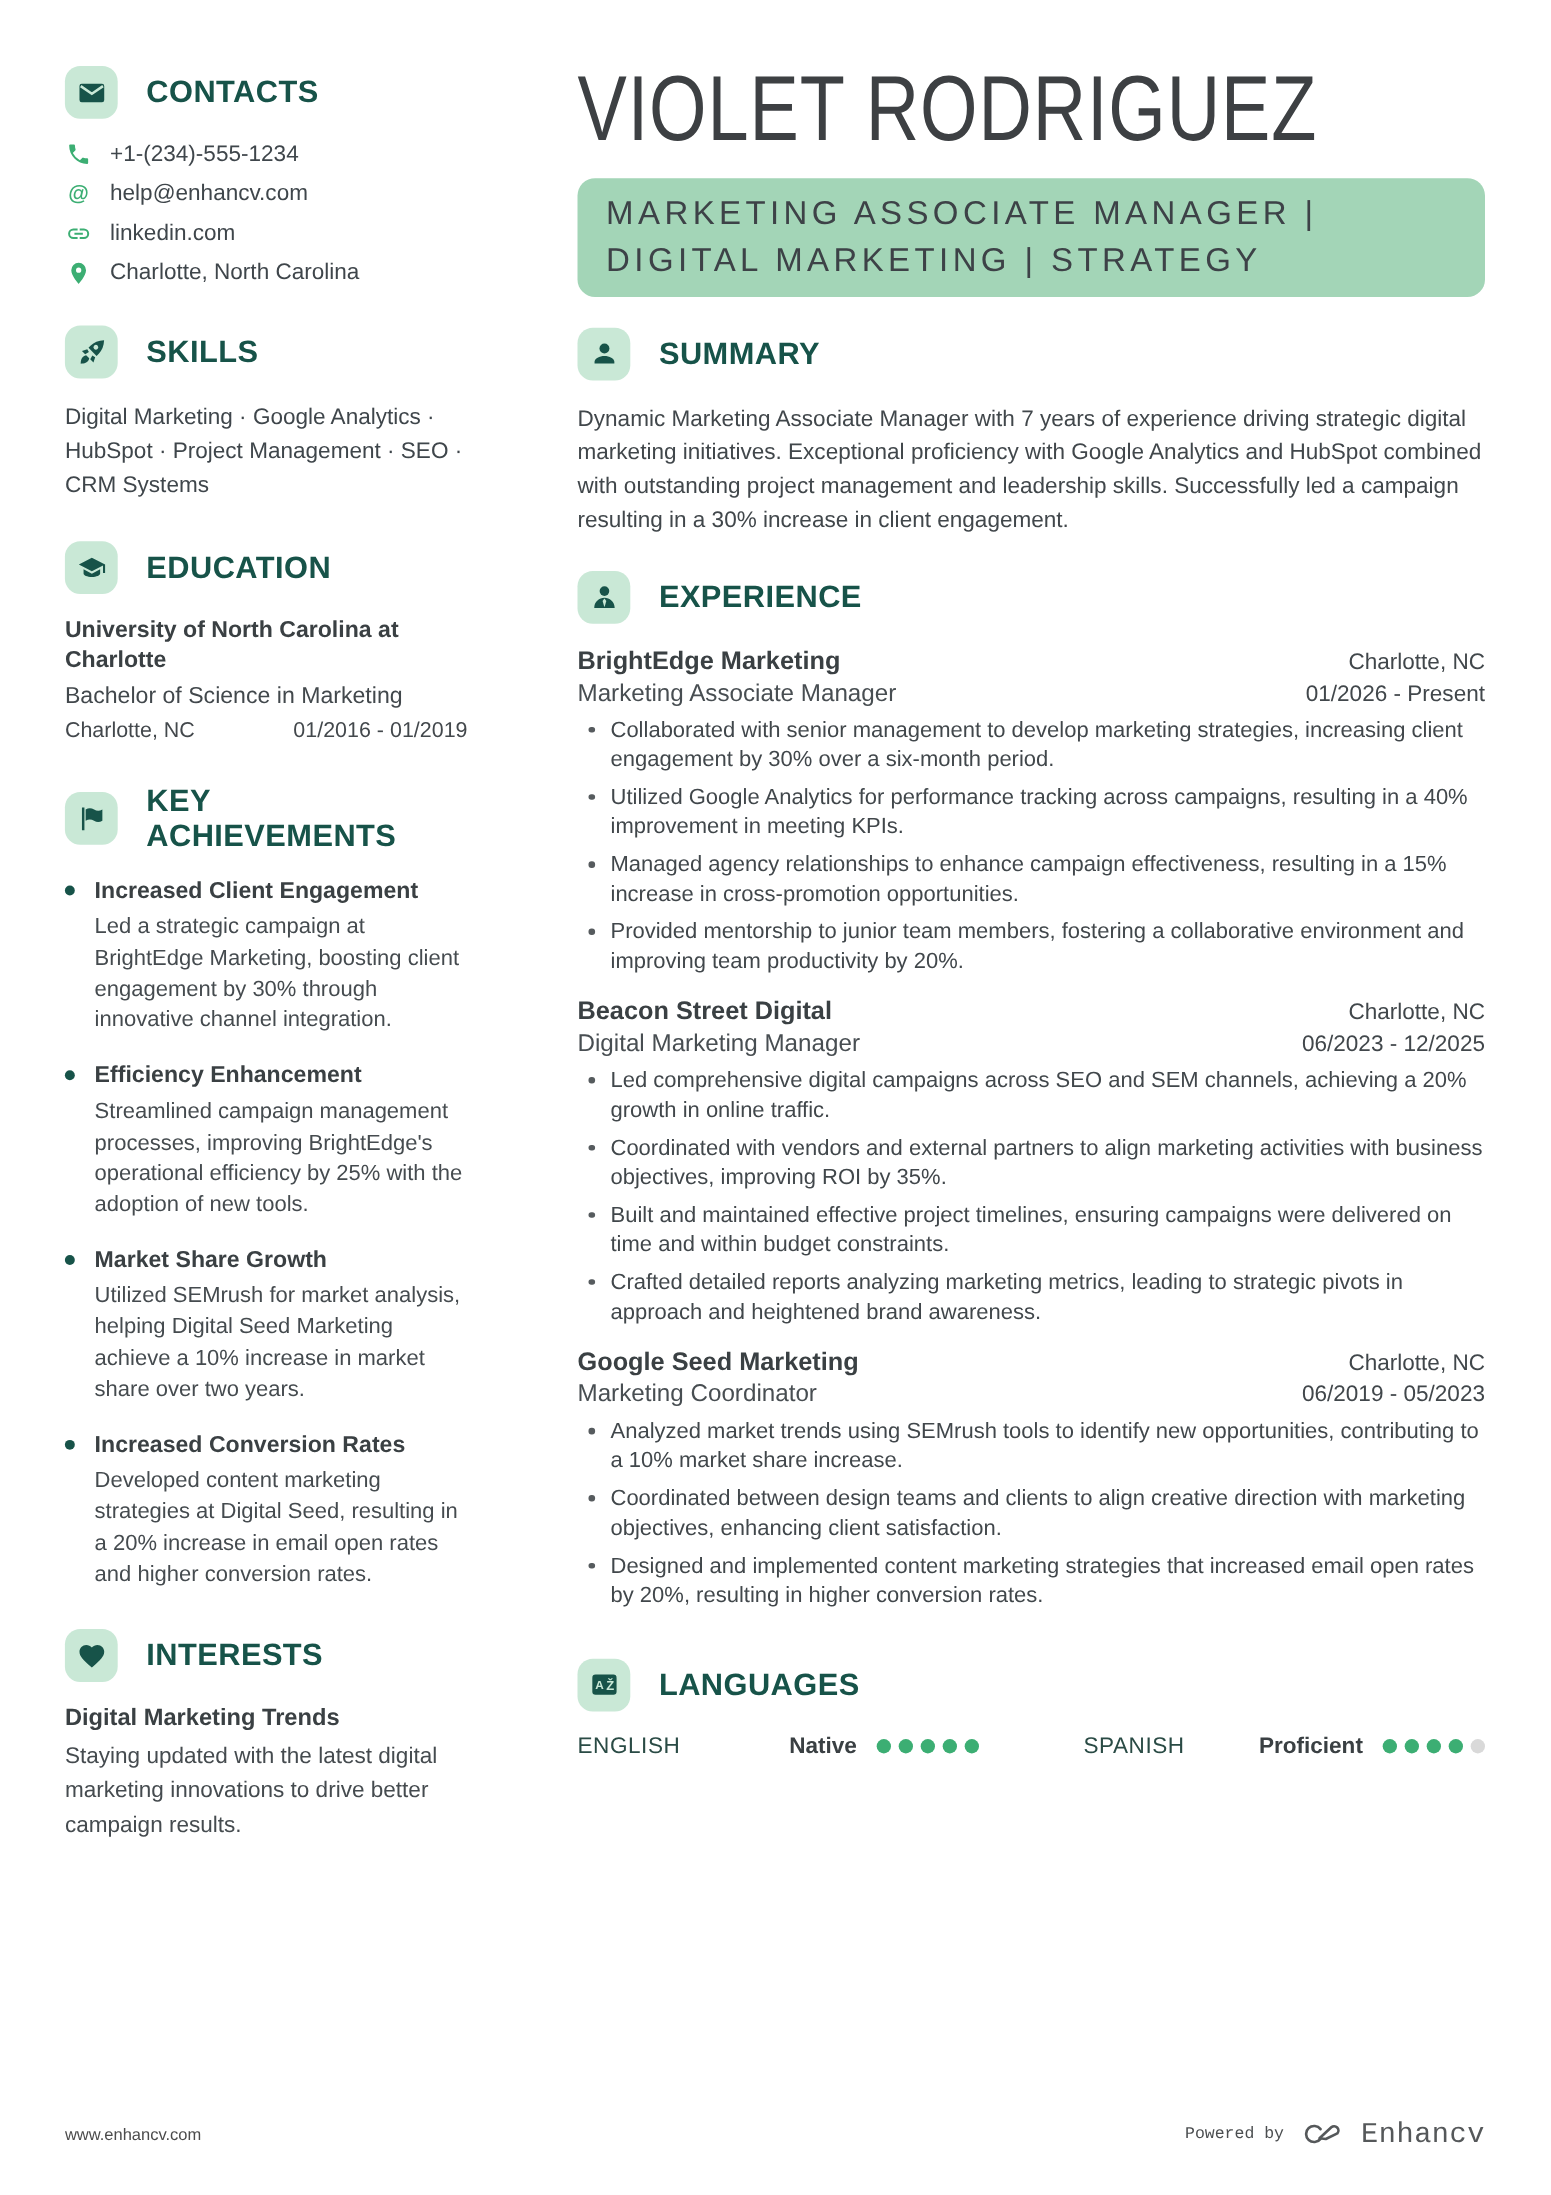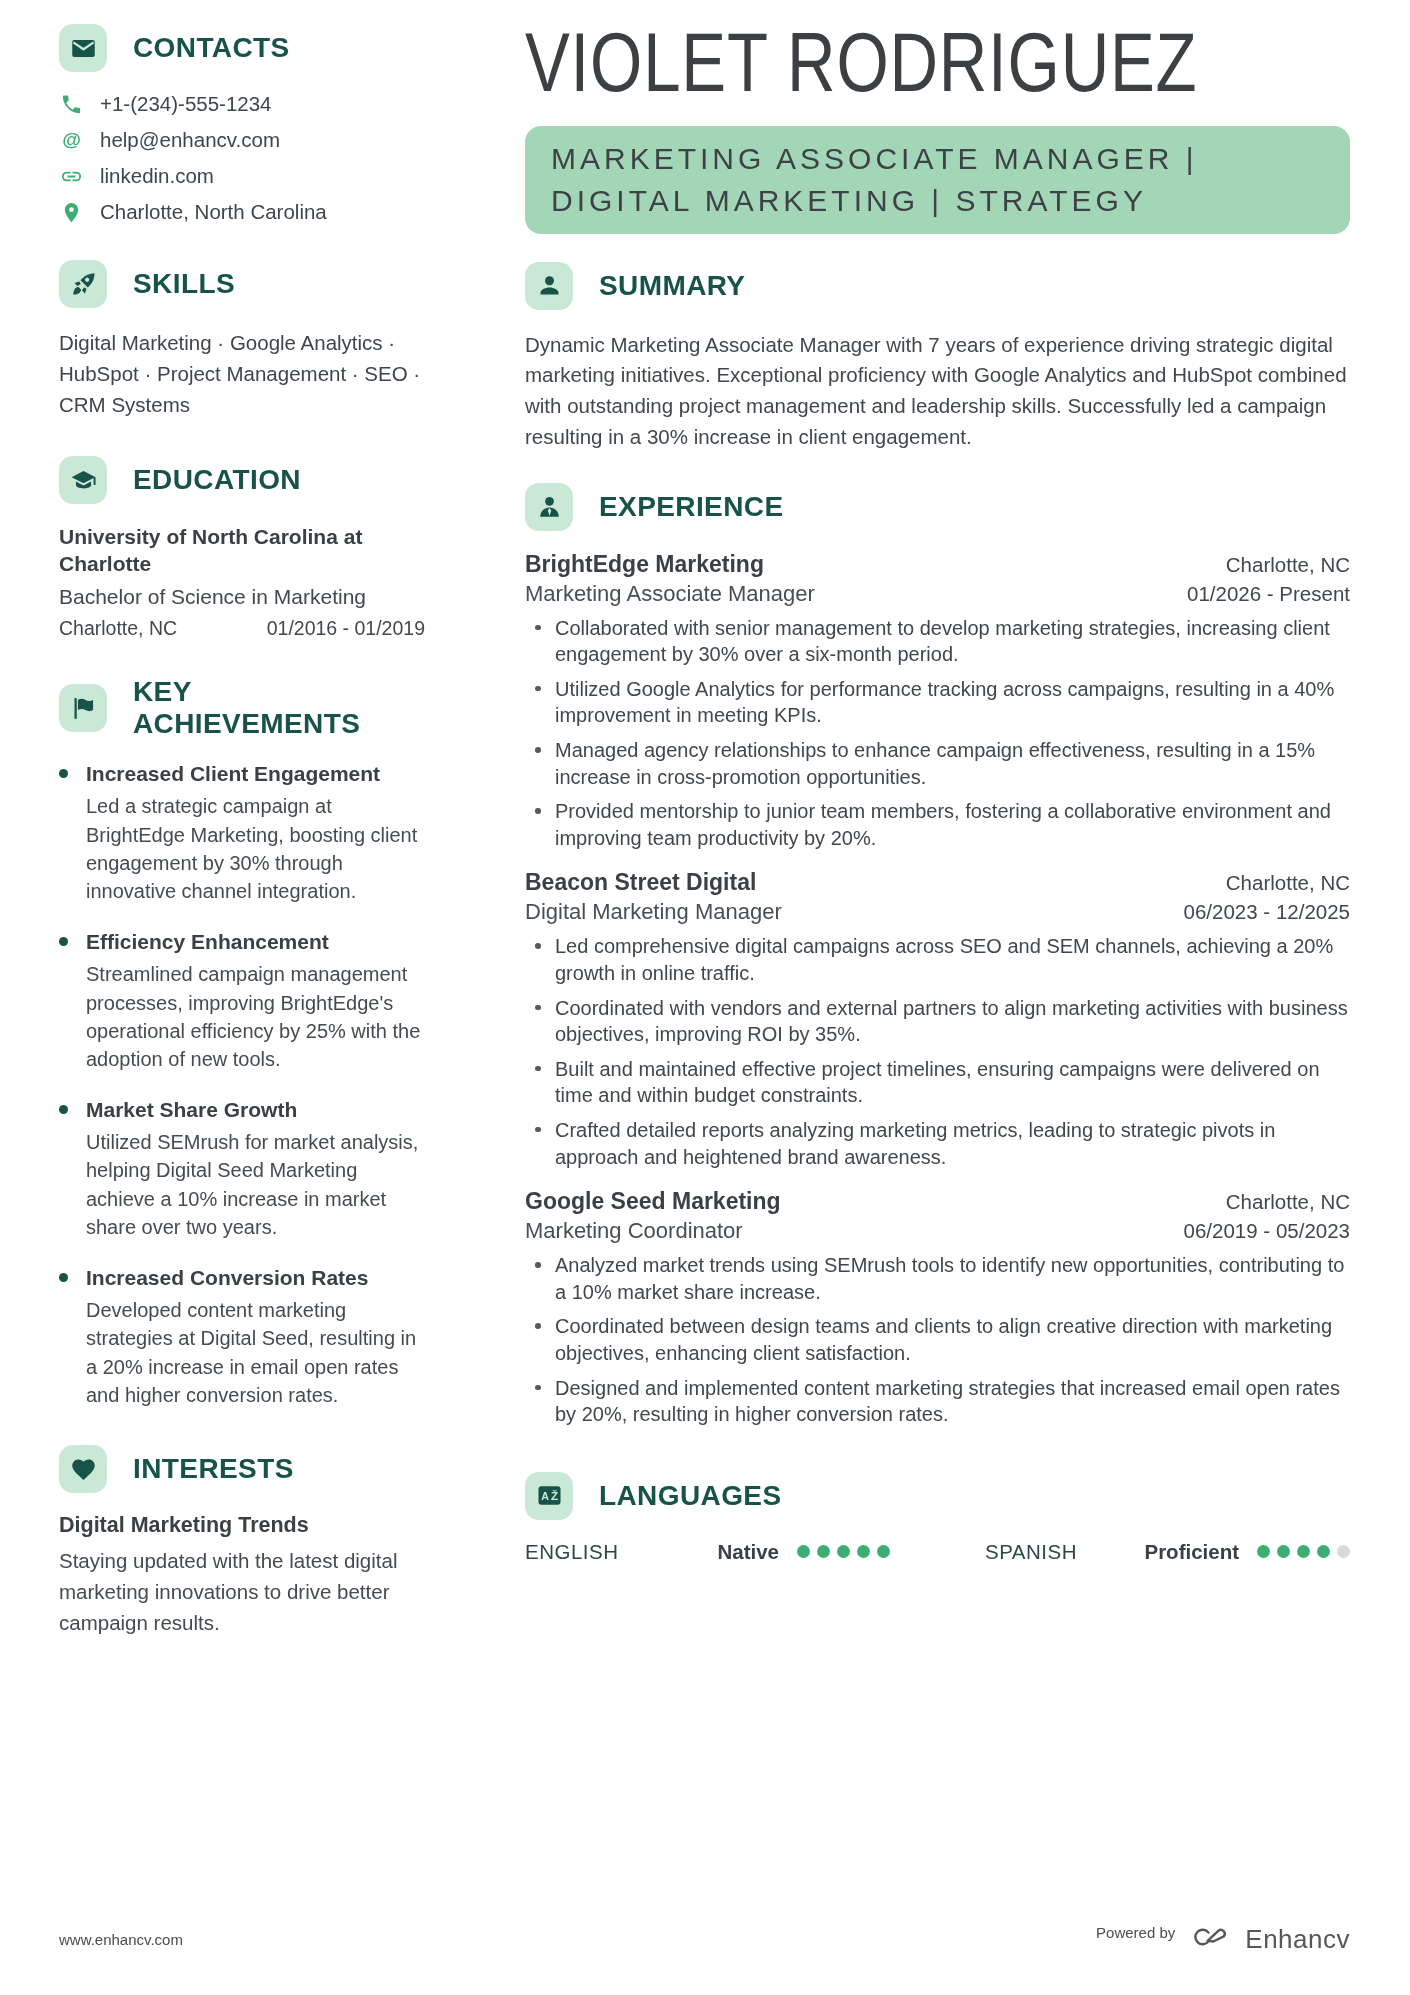--- a/index.html
+++ b/index.html
@@ -1,20 +1,20 @@
 <!DOCTYPE html>
 <html style="--accent: #3cae73; --chip: #c9e8d6; --banner: #a3d5b7; --heading: #175349; --ink: #3a4043; --dot_off: #d9d9d9; --lang_name: #2a4b45; --footer_ink: #55585a;"><head>
 <meta charset="utf-8">
 <style>
   html,body{margin:0;padding:0;background:#ffffff;}
   .page{
     position:relative;width:1410px;height:1995px;background:#fff;overflow:hidden;
     font-family:"Liberation Sans","DejaVu Sans",sans-serif;color:#41474b;
   }
-  .content{display:flex;padding:20px 60px 0 59px;}
+  .content{display:flex;padding:56px 60px 0 59px;}
   .col-left{width:366px;flex:none;margin-right:100px;}
   .col-right{flex:1;min-width:0;}
 
   
   .sec-head{display:flex;align-items:center;gap:26px;margin:36px 0 20px;}
   .sec-head.first{margin-top:4px;}
   .chip{width:48px;height:48px;border-radius:14px;background:var(--chip,#c9e8d6);
         display:flex;align-items:center;justify-content:center;flex:none;}
   .chip svg{width:27px;height:27px;fill:var(--heading,#175349);}
   .sec-title{font-size:28px;font-weight:700;color:var(--heading,#175349);letter-spacing:.4px;}
@@ -63,21 +63,21 @@
   .lang-right{display:flex;align-items:center;gap:18px;}
   .lang-level{font-size:20.5px;font-weight:700;color:var(--ink,#3a4043);}
   .lang-dots{display:flex;gap:7px;align-items:center;}
   .ldot{width:13px;height:13px;border-radius:50%;background:var(--dot_off,#d9d9d9);}
   .ldot.on{background:var(--accent,#3cae73);}
 
   
   .footer{position:absolute;left:59px;right:60px;bottom:40px;display:flex;
           justify-content:space-between;align-items:center;}
   .f-site{font-size:15px;color:#4b4b4b;}
-  .f-right{display:flex;align-items:flex-start;gap:14px;}
+  .f-right{display:flex;align-items:center;gap:14px;font-family:Liberation Mono, monospace;}
   .f-powered{font-size:15px;color:#4b4e50;}
   .f-logo{display:flex;align-items:center;}
   .f-brand{font-size:26px;color:var(--footer_ink,#55585a);letter-spacing:.5px;}
 </style>
 </head>
 <body>
 
 <div class="page">
   <div class="content">
 

